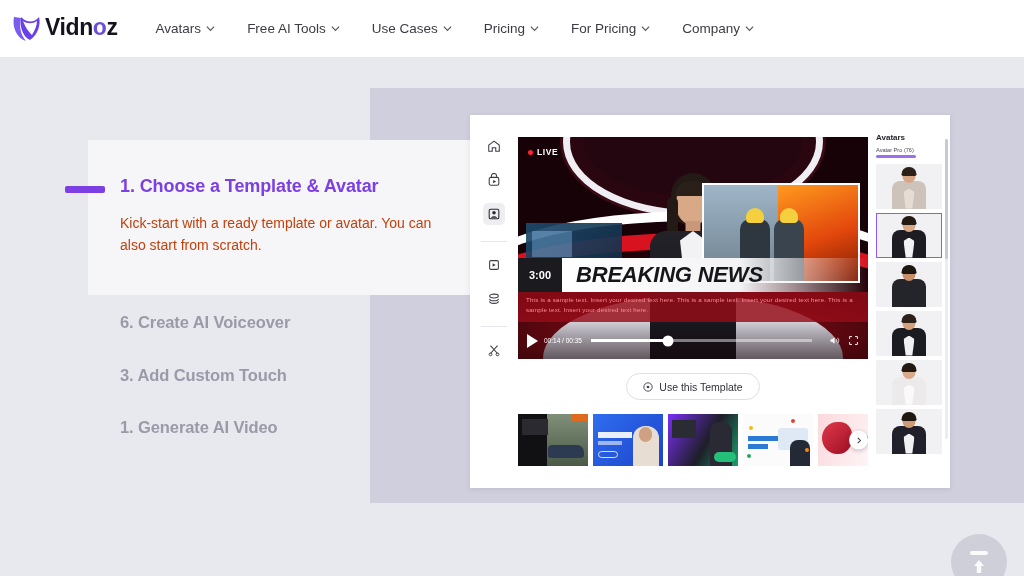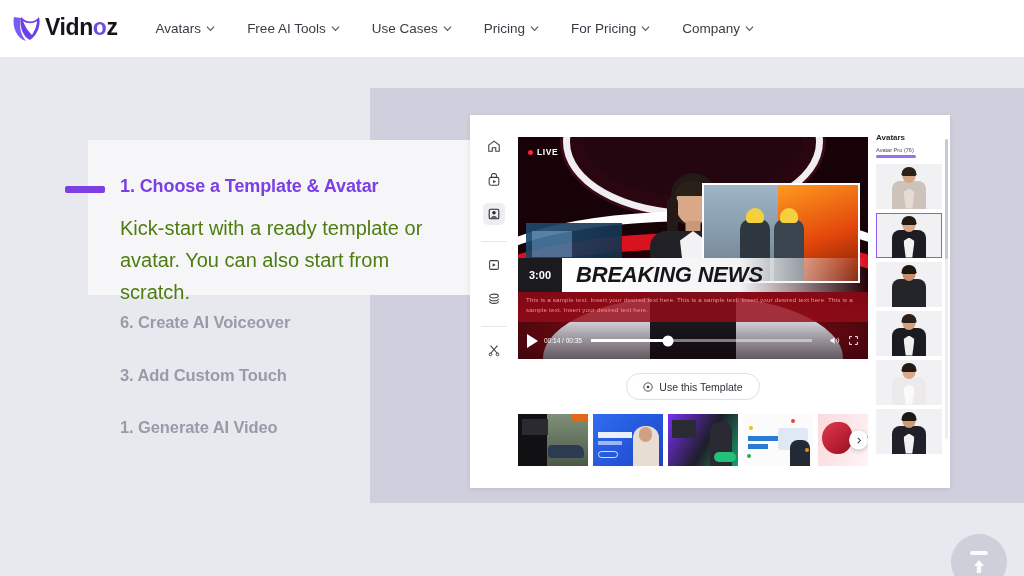--- a/index.html
+++ b/index.html
@@ -59,21 +59,21 @@
     background:#7b3fe4; border-radius:2px; z-index:8;
   }
   .step { position:relative; z-index:9; }
   .step-title-active {
     position:absolute; left:120px; top:36px;
     font-size:18px; font-weight:bold; color:#7b3fe4; letter-spacing:-0.1px;
     white-space:nowrap;
   }
   .step-desc {
     position:absolute; left:120px; top:72px; width:330px;
-    font-size:20px; line-height:1.6; color:#4d7c0f;
+    font-size:14px; line-height:1.6; color:#c2410c;
   }
   .step-inactive {
     position:absolute; left:120px;
     font-size:16.5px; font-weight:bold; color:#9a9aa8; letter-spacing:-0.1px;
     white-space:nowrap;
   }
   .si2 { top:173px; }
   .si3 { top:226px; }
   .si4 { top:278px; }
 

